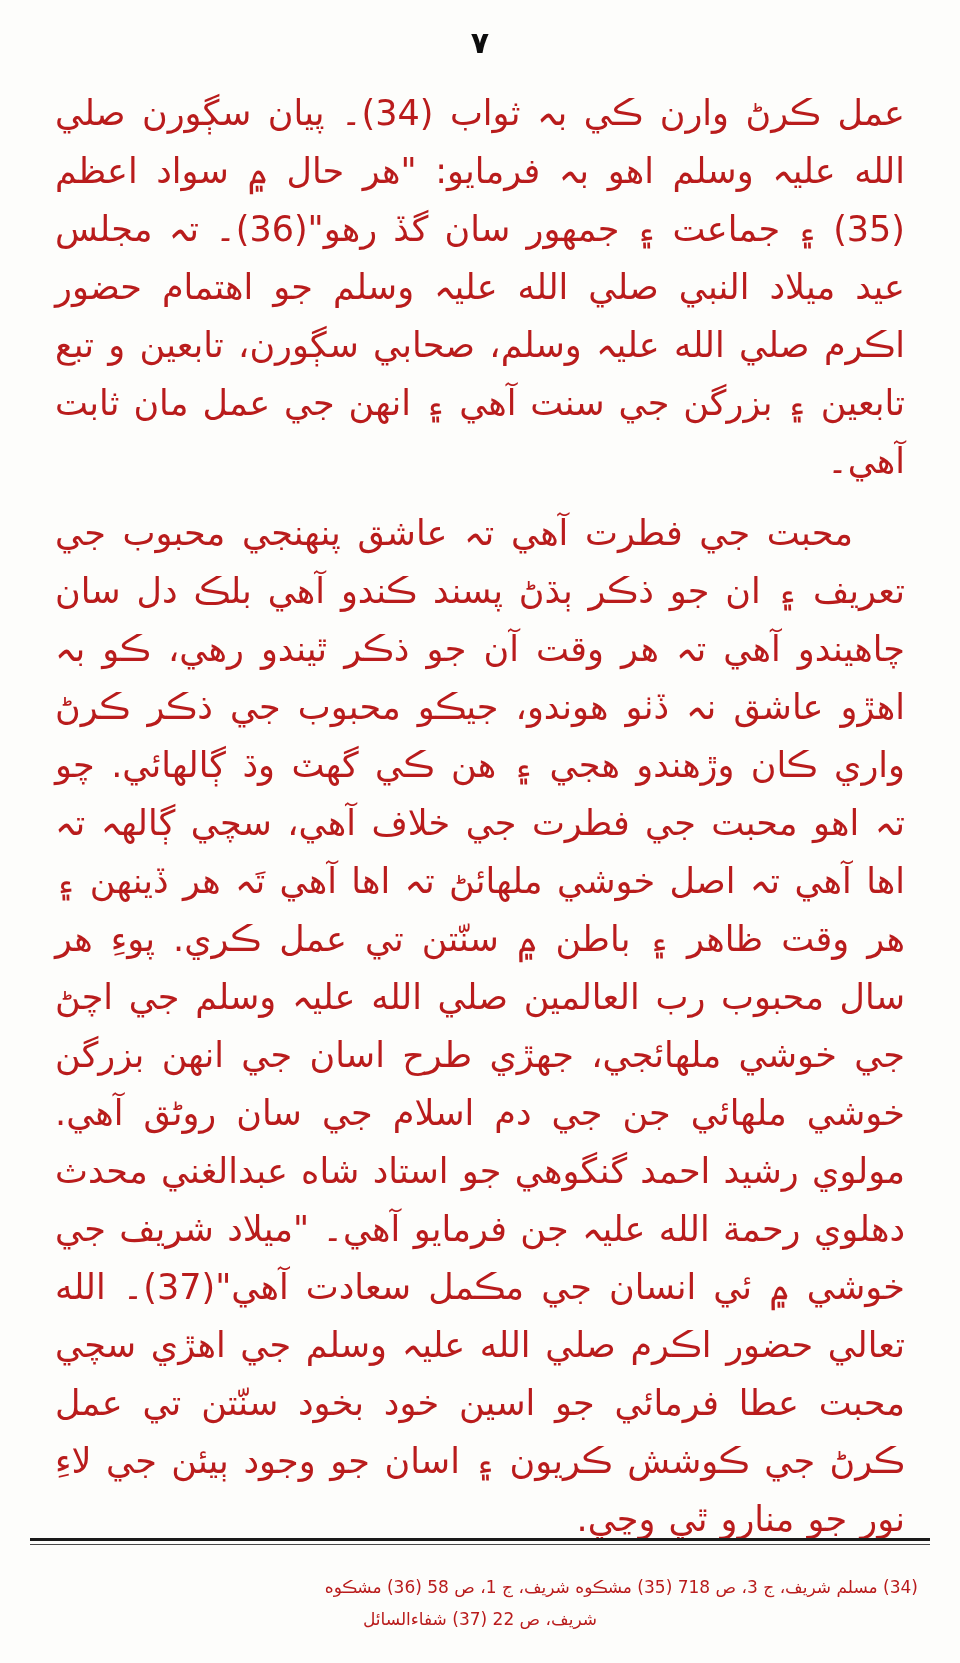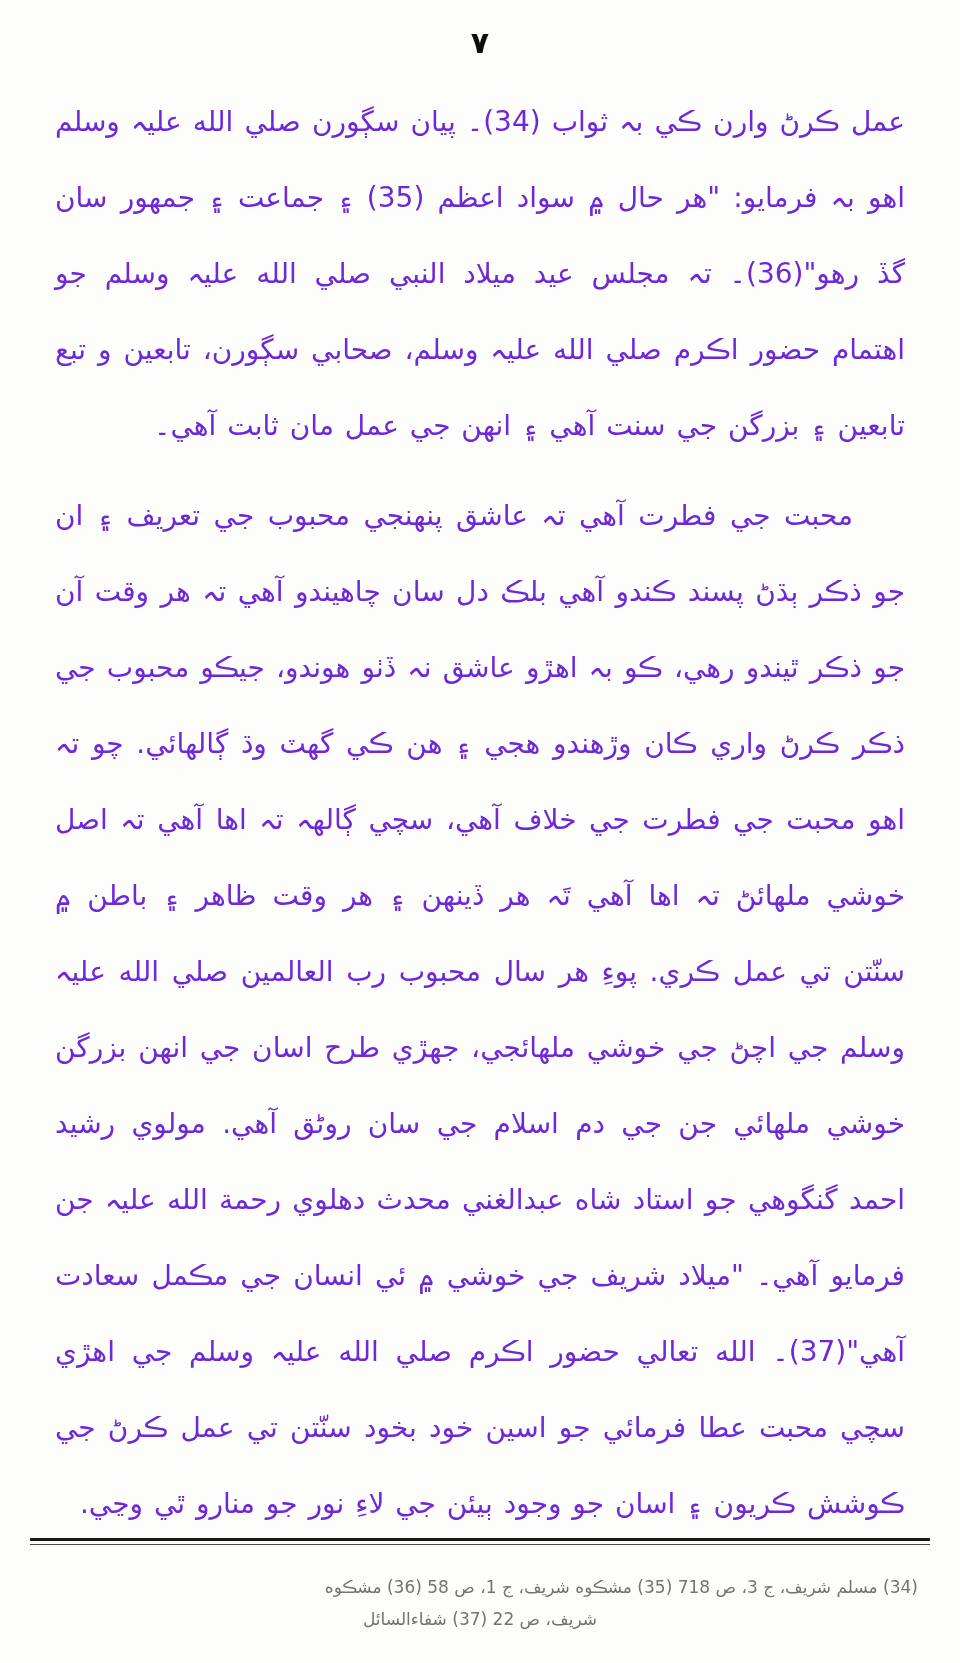--- a/index.html
+++ b/index.html
@@ -31,26 +31,26 @@
     padding-bottom: 26px;
     color: #0d0d0d;
     direction: rtl;
   }
   .body-text {
     direction: rtl;
     text-align: justify;
     unicode-bidi: isolate;
   }
   .para {
-    font-size: 28px;
-    line-height: 76px;
+    font-size: 35px;
+    line-height: 58px;
     letter-spacing: 0px;
     word-spacing: 2px;
     margin: 0 0 14px 0;
-    color: #6d28d9;
+    color: #b91c1c;
     text-align: justify;
     text-justify: inter-word;
   }
   .para.indent {
     text-indent: 52px;
   }
   .rule-wrap {
     position: absolute;
     left: 30px;
     right: 30px;
@@ -67,21 +67,21 @@
   }
   .footnotes {
     position: absolute;
     left: 42px;
     right: 42px;
     bottom: 28px;
     direction: rtl;
     text-align: justify;
     font-size: 17px;
     line-height: 32px;
-    color: #737373;
+    color: #b91c1c;
   }
   .footnote-line {
     margin: 0;
   }
   .footnote-line.center {
     text-align: center;
   }
 </style>
 </head>
 <body>

